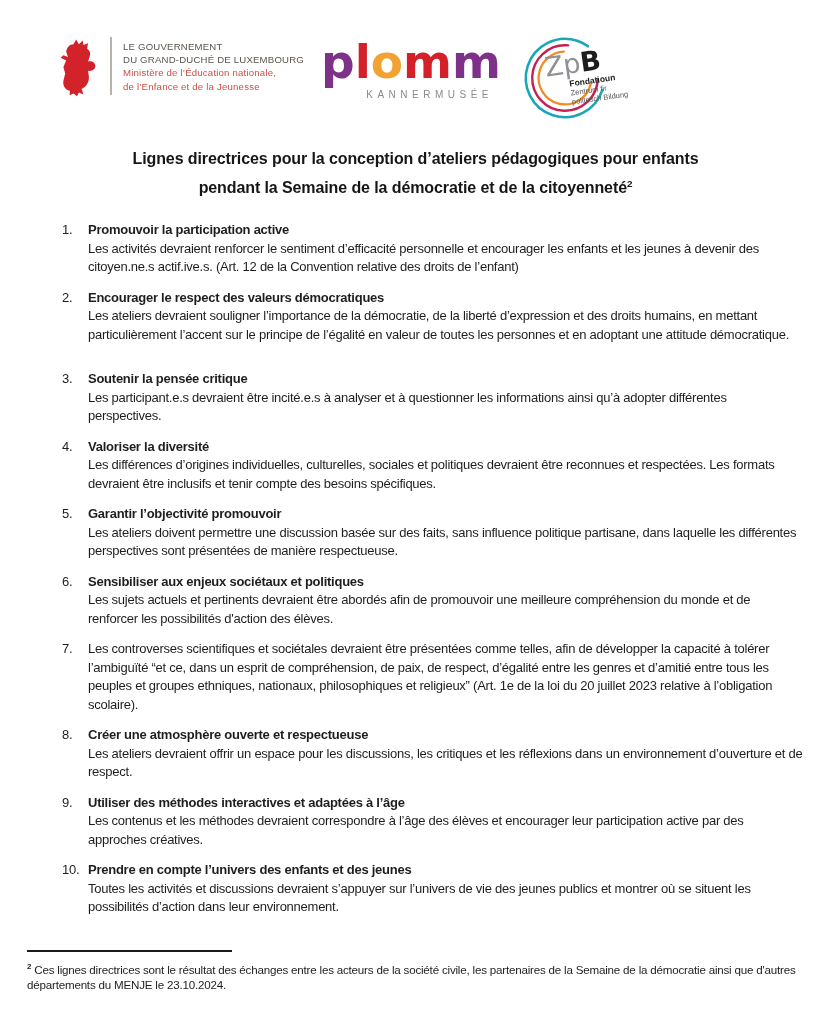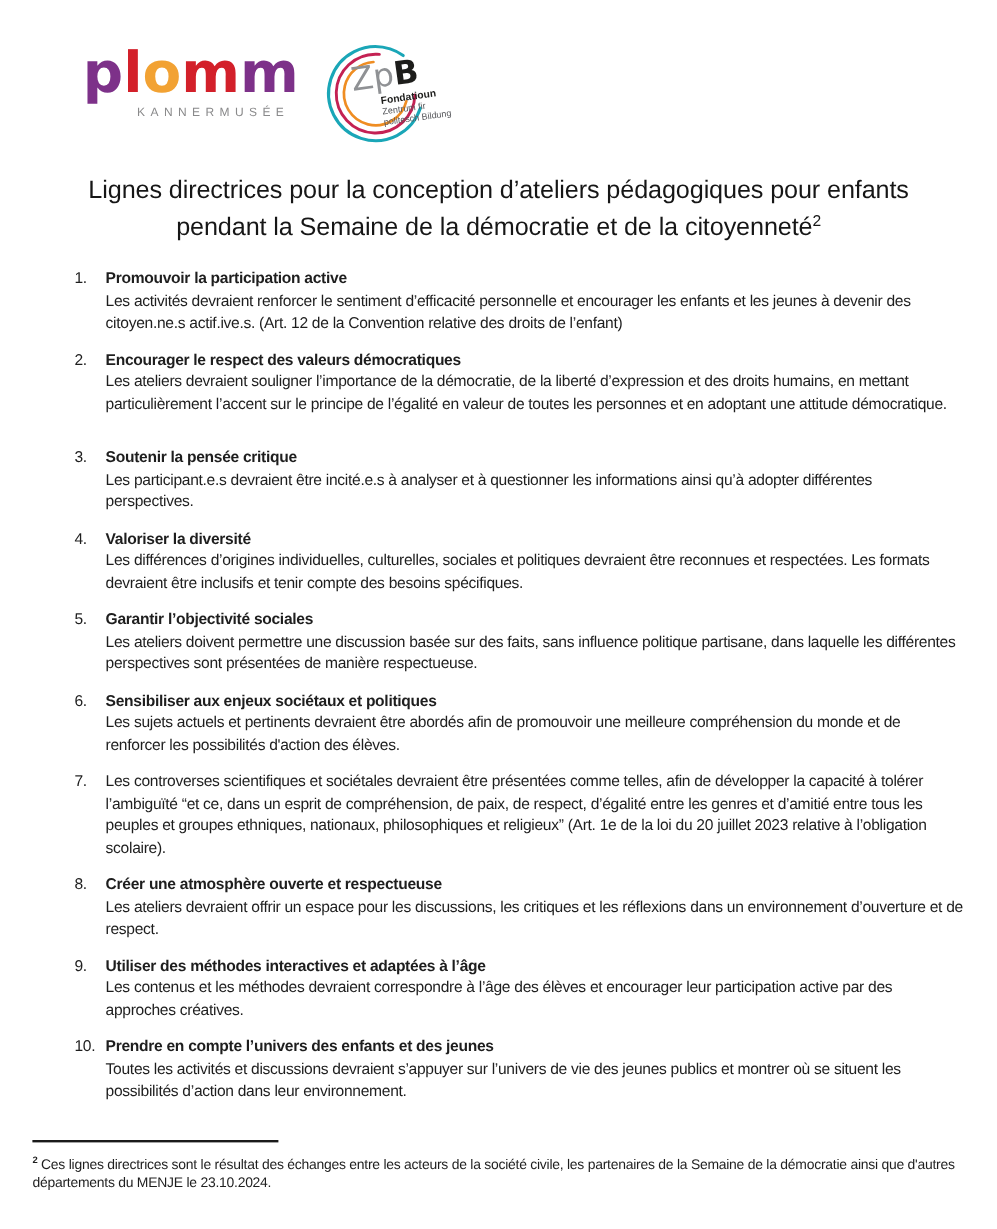--- a/index.html
+++ b/index.html
@@ -40,21 +40,21 @@
   .zpb-acronym { font-size: 27px; line-height: 27px; font-family: "DejaVu Sans", sans-serif; }
   .zpb-acronym .light { color: #8f9194; font-weight: 400; }
   .zpb-acronym .bold { color: #1d1d1b; font-weight: 700; }
   .zpb-tagline { margin-left: 22px; margin-top: 1px; }
   .zpb-tagline .t1 { font-weight: 700; font-size: 8.5px; color: #1d1d1b; line-height: 10px; }
   .zpb-tagline .t2 { font-size: 7.5px; color: #55565a; line-height: 9px; }
 
   
   .doc-title {
     margin-top: 24px; text-align: center;
-    font-weight: 400; font-size: 21px; line-height: 25px;
+    font-weight: 700; font-size: 16px; line-height: 25px;
     color: #161616; letter-spacing: -0.1px;
   }
   .doc-title sup { font-size: 0.62em; vertical-align: super; }
 
   
   .guidelines {
     margin: 21px 28px 0 62px;
     font-size: 13px; line-height: 18.5px; letter-spacing: -0.25px;
     color: #1e1e1e;
   }
@@ -70,20 +70,40 @@
   .footnote-text { font-size: 11.6px; line-height: 15.5px; letter-spacing: -0.2px; color: #1e1e1e; }
   .footnote-text sup { font-weight: 700; font-size: 0.68em; }
 </style>
 </head>
 <body>
 
 <div class="page">
 
   <div class="logo-row">
 
+    <div class="gov-logo">
+      <svg class="lion-svg" viewBox="0 0 46 64" style="color: rgb(210, 35, 42);">
+        <path fill="currentColor" d="M21 2 L24 7 L28 3 L29 8 L34 6 L33 12
+          C36 14 37 17 36 20 L34 26
+          C38 25 42 27 42 31 C42 35 38 37 34 36
+          L35 43 C35 49 32 54 27 56
+          L29 62 L24 60 L22 64 L18 61 L14 63 L14 58
+          C9 57 6 52 7 47 L9 39 L7 32 L10 25
+          L4 22 L7 19 L12 21 L10 15
+          C11 10 14 7 18 7 L21 2 Z"></path>
+        <path fill="currentColor" d="M34 28 C38 27 40 29 40 31 C40 33 38 34 35 34 Z"></path>
+      </svg>
+      <div class="gov-divider"></div>
+      <div class="gov-text">
+        <div class="caps" style="color: rgb(90, 84, 78);">LE GOUVERNEMENT</div>
+        <div class="caps" style="color: rgb(90, 84, 78);">DU GRAND-DUCHÉ DE LUXEMBOURG</div>
+        <div style="color: rgb(201, 79, 70);">Ministère de l’Éducation nationale,</div>
+        <div style="color: rgb(201, 79, 70);">de l’Enfance et de la Jeunesse</div>
+      </div>
+    </div>
 
     <div class="plomm-logo">
       <div class="plomm-word" id="plomm-word"><span style="color: rgb(125, 49, 137);">p</span><span style="color: rgb(211, 32, 42);">l</span><span style="color: rgb(242, 162, 51);">o</span><span style="color: rgb(211, 32, 42);">m</span><span style="color: rgb(125, 49, 137);">m</span></div>
       <div class="plomm-sub" style="color: rgb(138, 138, 139);">KANNERMUSÉE</div>
     </div>
 
     <div class="zpb-logo">
       <svg class="zpb-arcs" viewBox="0 0 120 120">
         <g fill="none" stroke-linecap="round">
           <circle cx="60" cy="60" r="49" stroke="currentColor" stroke-width="3.2" pathLength="100" stroke-dasharray="80 20" transform="rotate(18 60 60)" style="color: rgb(26, 166, 183);"></circle>
@@ -136,21 +156,21 @@
       <span class="g-num">4.</span>
       <div class="g-content">
         <div class="g-heading">Valoriser la diversité</div>
         <div class="g-body">Les différences d’origines individuelles, culturelles, sociales et politiques devraient être reconnues et respectées. Les formats devraient être inclusifs et tenir compte des besoins spécifiques.</div>
       </div>
     </div>
 
     <div class="guideline">
       <span class="g-num">5.</span>
       <div class="g-content">
-        <div class="g-heading">Garantir l’objectivité sociales</div>
+        <div class="g-heading">Garantir l’objectivité promouvoir</div>
         <div class="g-body">Les ateliers doivent permettre une discussion basée sur des faits, sans influence politique partisane, dans laquelle les différentes perspectives sont présentées de manière respectueuse.</div>
       </div>
     </div>
 
     <div class="guideline">
       <span class="g-num">6.</span>
       <div class="g-content">
         <div class="g-heading">Sensibiliser aux enjeux sociétaux et politiques</div>
         <div class="g-body">Les sujets actuels et pertinents devraient être abordés afin de promouvoir une meilleure compréhension du monde et de renforcer les possibilités d'action des élèves.</div>
       </div>

